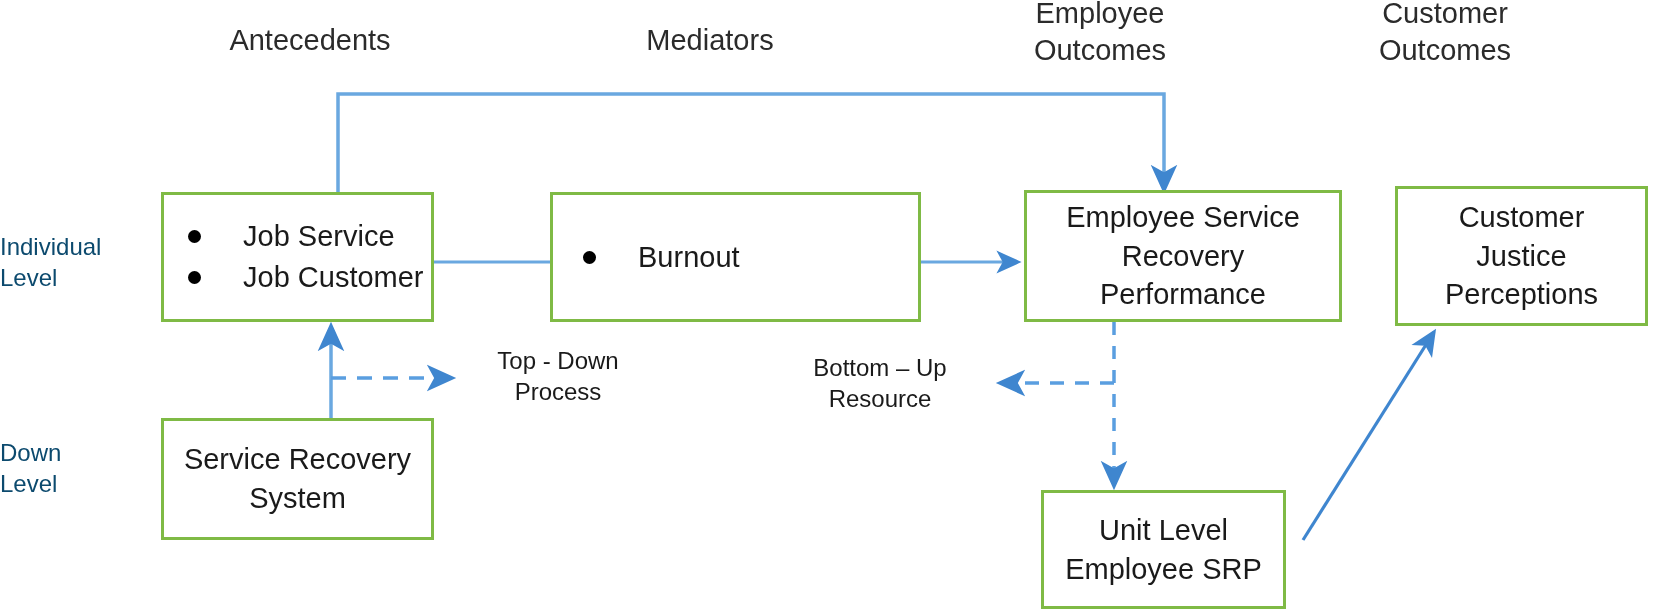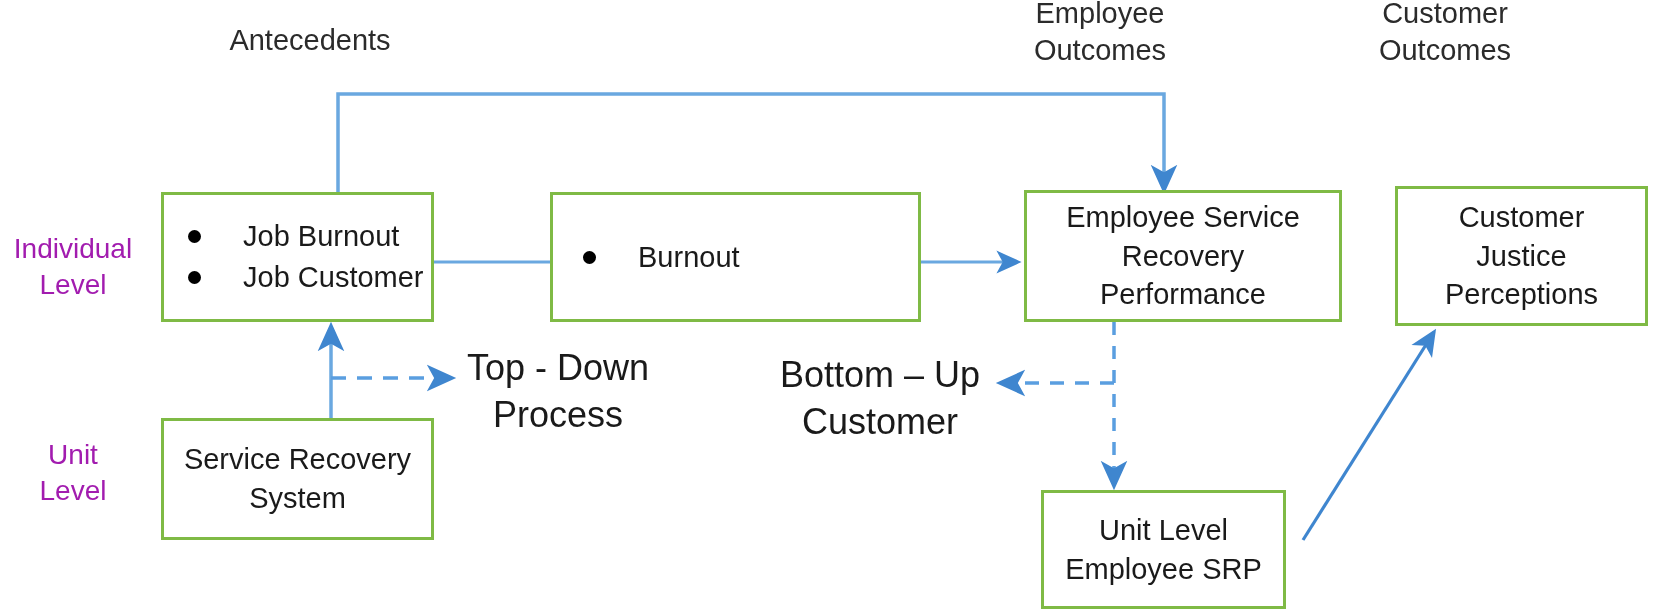--- a/index.html
+++ b/index.html
@@ -29,24 +29,24 @@
     position: absolute;
     text-align: center;
     font-size: 29px;
     line-height: 1.28;
     color: #2b2b2b;
     font-family: "Liberation Sans", sans-serif;
     white-space: pre-line;
   }
   .row-label {
     position: absolute;
-    text-align: center;
-    font-size: 28px;
+    text-align: left;
+    font-size: 24px;
     line-height: 1.30;
-    color: #a21caf;
+    color: #0c4a6e;
     white-space: pre-line;
   }
   .node {
     position: absolute;
     border: 3px solid #7fba45;
     background: #ffffff;
     box-sizing: border-box;
     display: flex;
     flex-direction: column;
     justify-content: center;
@@ -80,21 +80,21 @@
     height: 13px;
     border-radius: 50%;
     background: #000000;
     flex: 0 0 auto;
     margin-right: 42px;
   }
   .bullet-label { white-space: nowrap; }
   .proc-label {
     position: absolute;
     text-align: center;
-    font-size: 36px;
+    font-size: 24px;
     line-height: 1.30;
     color: #1a1a1a;
     white-space: pre-line;
   }
 </style>
 </head>
 <body>
 
 <div id="canvas">
 
@@ -120,38 +120,39 @@
 
     <line x1="1114" y1="322" x2="1114" y2="486" stroke="#5a9ee0" stroke-width="3.5" stroke-dasharray="13 11" marker-end="url(#ah-dash)"></line>
 
     <line x1="1114" y1="383" x2="1000" y2="383" stroke="#5a9ee0" stroke-width="3.5" stroke-dasharray="14 11" marker-end="url(#ah-dash)"></line>
 
     <line x1="1303" y1="540" x2="1434" y2="332" stroke="#3f86cf" stroke-width="3.2" marker-end="url(#ah-solid)"></line>
   </svg>
 
   <div class="col-header" style="left:185px; top:22px; width:250px;">Antecedents</div>
 
+  <div class="col-header" style="left:585px; top:22px; width:250px;">Mediators</div>
 
   <div class="col-header" style="left:975px; top:-5px; width:250px;">Employee
 Outcomes</div>
 
   <div class="col-header" style="left:1320px; top:-5px; width:250px;">Customer
 Outcomes</div>
 
   <div class="row-label" style="left:0px; top:231px; width:146px;">Individual
 Level</div>
 
-  <div class="row-label" style="left:0px; top:437px; width:146px;">Unit
+  <div class="row-label" style="left:0px; top:437px; width:146px;">Down
 Level</div>
 
   <div class="node" style="left:161px; top:192px; width:273px; height:130px;">
     <div class="bullet-list">
       <div class="bullet-row">
         <span class="bullet-dot"></span>
-        <span class="bullet-label">Job Burnout</span>
+        <span class="bullet-label">Job Service</span>
       </div>
       <div class="bullet-row">
         <span class="bullet-dot"></span>
         <span class="bullet-label">Job Customer</span>
       </div>
     </div>
   </div>
 
   <div class="node" style="left:550px; top:192px; width:371px; height:130px;">
     <div class="bullet-list" style="padding-left:30px;">
@@ -181,15 +182,15 @@
 
   <div class="node" style="left:1041px; top:490px; width:245px; height:119px; border-bottom-width:3px;">
     <div class="node-text">Unit Level
 Employee SRP</div>
   </div>
 
   <div class="proc-label" style="left:458px; top:345px; width:200px;">Top - Down
 Process</div>
 
   <div class="proc-label" style="left:775px; top:352px; width:210px;">Bottom – Up
-Customer</div>
+Resource</div>
 
 </div>
 
 </body></html>

